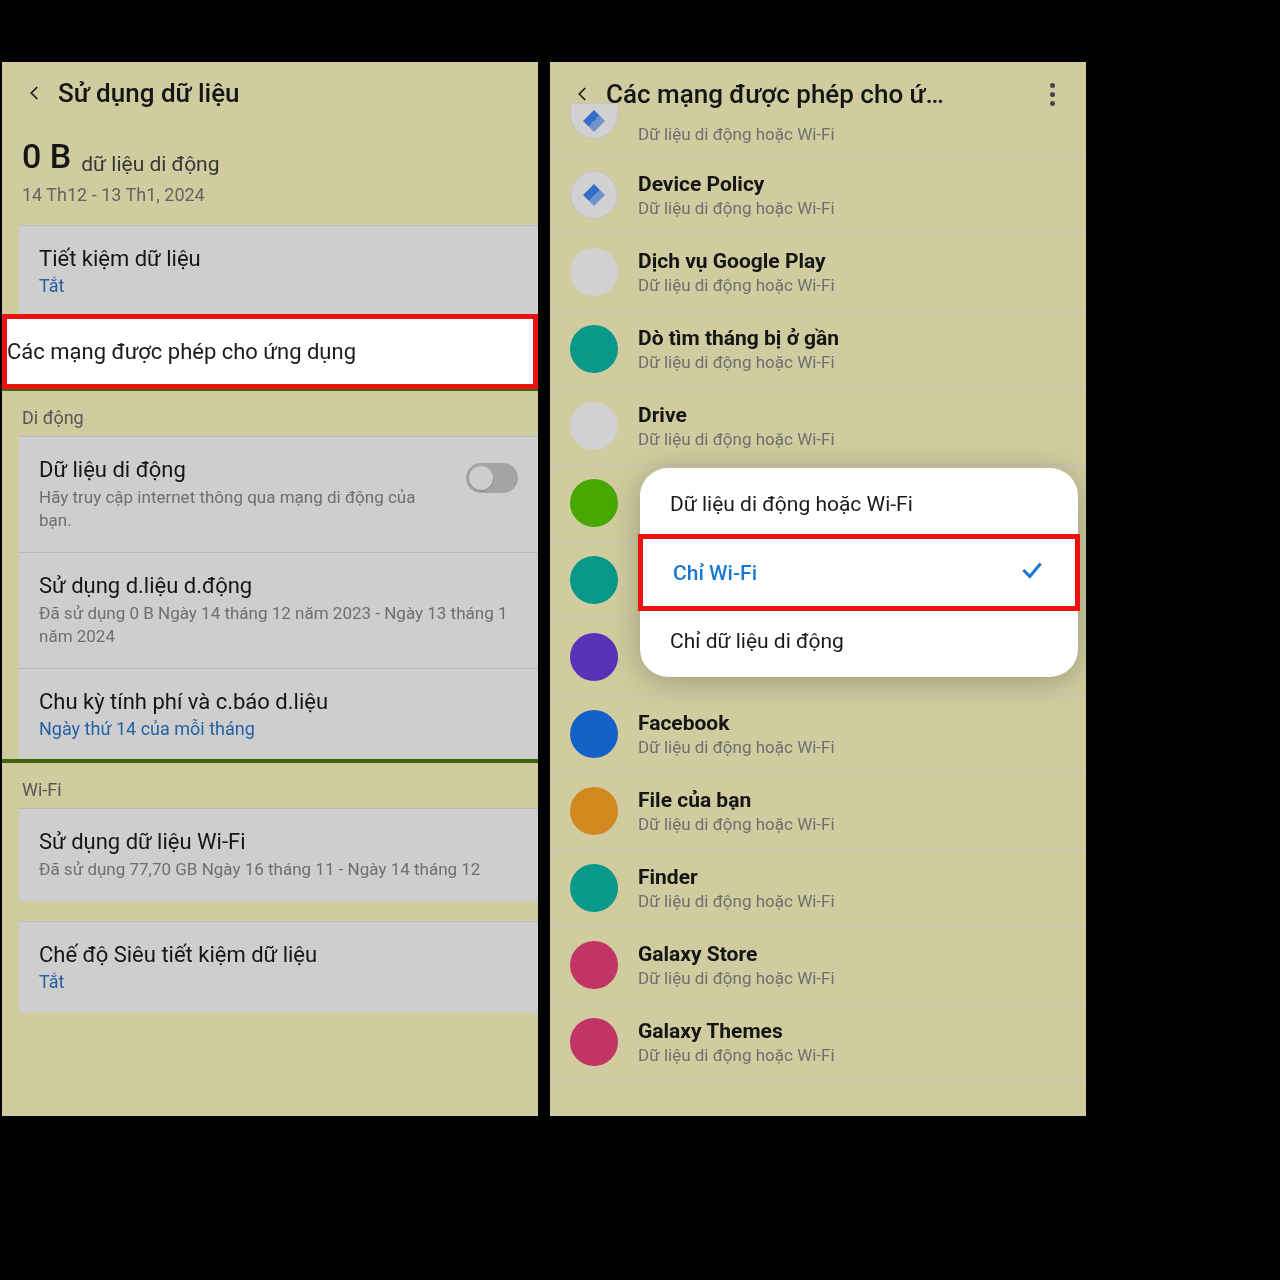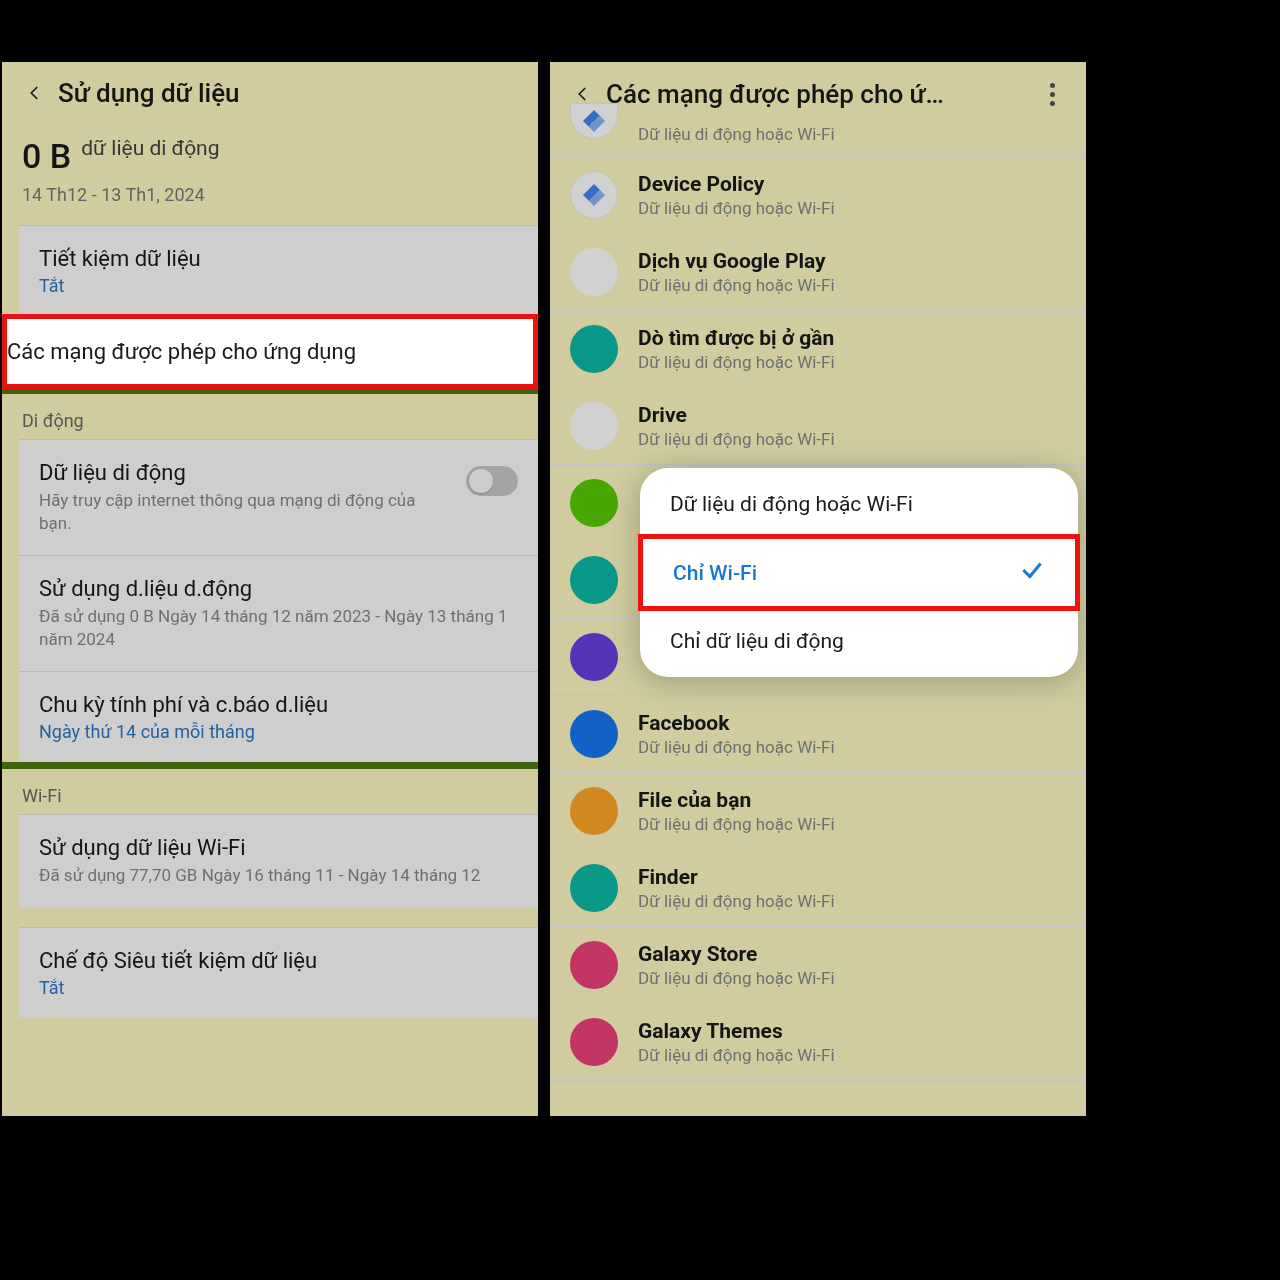--- a/index.html
+++ b/index.html
@@ -7,30 +7,30 @@
 .screen { width:540px; height:1058px; background:#fef9c3; position:relative; overflow:hidden; border:2px solid #000; }
 .screen-left { margin-right:8px; }
 .dim { position:absolute; inset:0; background:rgba(0,0,0,0.18); pointer-events:none; z-index:5; }
 .header { display:flex; align-items:center; padding:14px 16px 10px; }
 .back { width:34px; height:34px; display:flex; align-items:center; justify-content:center; }
 .back svg { width:18px; height:18px; stroke:#222; stroke-width:2.2; fill:none; }
 .htitle { font-size:26px; font-weight:500; color:#1a1a1a; margin-left:6px; white-space:nowrap; overflow:hidden; text-overflow:ellipsis; flex:1; }
 .kebab { width:36px; height:36px; display:flex; flex-direction:column; align-items:center; justify-content:center; gap:4px; }
 .kebab span { width:5px; height:5px; background:#555; border-radius:50%; }
 .summary { padding:16px 20px 20px; }
-.sum-big { display:flex; align-items:flex-start; gap:10px; }
+.sum-big { display:flex; align-items:flex-end; gap:10px; }
 .sum-val { font-size:34px; font-weight:500; color:#1a1a1a; }
 .sum-lbl { font-size:21px; color:#444; }
 .sum-sub { font-size:18px; color:#7a7a7a; margin-top:8px; }
 .row { padding:20px 20px; border-top:1px solid #e3e3e3; background:#fcfcfc;margin-left:17px; }
 .row .t { font-size:22px; color:#1a1a1a; }
 .row .s { font-size:17px; color:#888; margin-top:4px; line-height:1.35; }
 .row .blue { color:#2b78c6; font-size:18px; margin-top:4px; }
 .row.hl { background:#fff; position:relative; z-index:10; border:5px solid #e11; padding:20px 0; margin:-2px 0; }
-.sect { padding:16px 20px 8px; font-size:18px; color:#6a6a6a; border-top:7px solid #4d7c0f; }
+.sect { padding:16px 20px 8px; font-size:18px; color:#6a6a6a; border-top:4px solid #4d7c0f; }
 .row-flex { display:flex; align-items:flex-start; justify-content:space-between; gap:14px; }
 .toggle { width:52px; height:30px; background:#c9c9c9; border-radius:15px; position:relative; flex-shrink:0; margin-top:6px; }
 .toggle::after { content:''; position:absolute; left:3px; top:3px; width:24px; height:24px; background:#fafafa; border-radius:50%; box-shadow:0 1px 2px rgba(0,0,0,0.2); }
 .app-row { display:flex; align-items:center; padding:14px 20px; border-bottom:1px solid #eee; gap:20px; }
 .app-ic { width:48px; height:48px; border-radius:24px; flex-shrink:0; display:flex; align-items:center; justify-content:center; font-size:26px; color:#fff; font-weight:600; }
 .app-tx .t { font-size:21px; color:#1a1a1a;font-weight:bold; }
 .app-tx .s { font-size:17px; color:#888; margin-top:2px; }
 .app-row.cut .app-tx .t { visibility:hidden; }
 .app-row.cut { padding-top:0; padding-bottom:12px; }
 .app-row.cut .app-ic { margin-top:-24px; height:36px; border-radius:0 0 24px 24px; }
@@ -138,21 +138,21 @@
       <div class="app-row">
         <div class="app-ic ic-play"></div>
         <div class="app-tx">
           <div class="t">Dịch vụ Google Play</div>
           <div class="s">Dữ liệu di động hoặc Wi-Fi</div>
         </div>
       </div>
       <div class="app-row">
         <div class="app-ic ic-radar"></div>
         <div class="app-tx">
-          <div class="t">Dò tìm được bị ở gần</div>
+          <div class="t">Dò tìm tháng bị ở gần</div>
           <div class="s">Dữ liệu di động hoặc Wi-Fi</div>
         </div>
       </div>
       <div class="app-row">
         <div class="app-ic ic-drive"></div>
         <div class="app-tx">
           <div class="t">Drive</div>
           <div class="s">Dữ liệu di động hoặc Wi-Fi</div>
         </div>
       </div>

